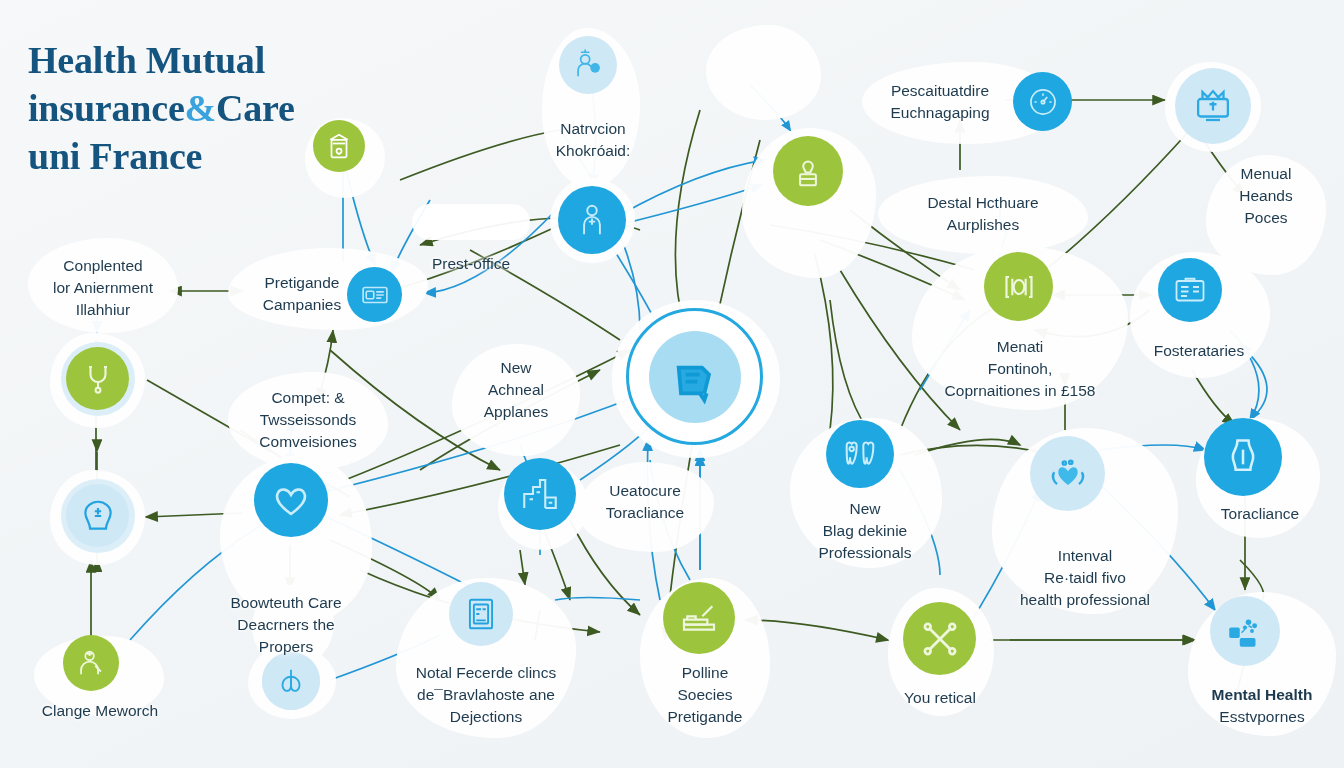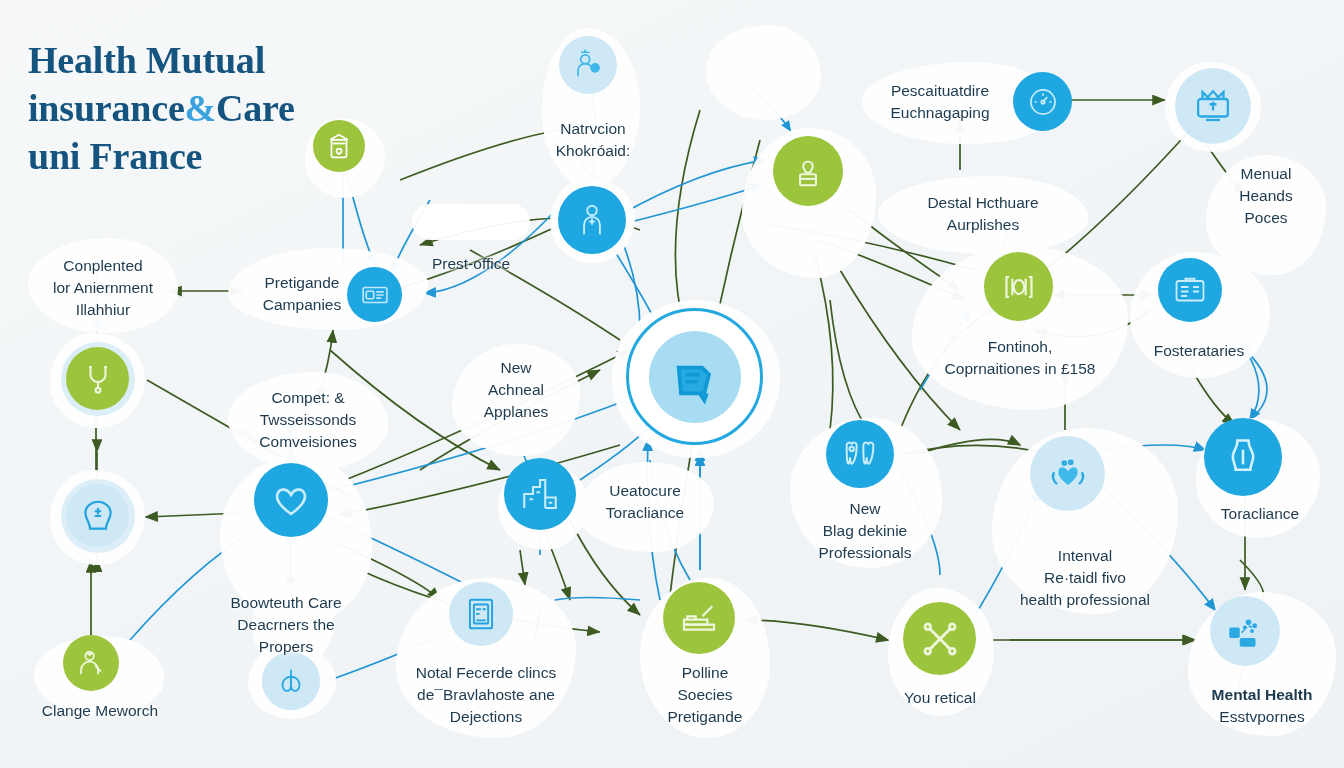--- a/index.html
+++ b/index.html
@@ -335,20 +335,21 @@
     <div class="disc green" style="width:69px;height:69px;">
       <svg class="icon" width="40" height="40" viewBox="0 0 24 24" fill="none" stroke="#eef6dc" stroke-width="1.3">
         <path d="M6 6 L4.5 6 L4.5 18 L6 18"></path>
           <path d="M18 6 L19.5 6 L19.5 18 L18 18"></path>
         <ellipse cx="12" cy="12" rx="3.2" ry="4.2"></ellipse>
         <path d="M8 7 v10 M16 7 v10"></path>
       </svg>
     </div>
   </div>
   <div class="freelabel" style="left:916px; top:336px; width:208px;">
+    <div>Menati</div>
     <div>Fontinoh,</div>
     <div>Coprnaitiones in £158</div>
   </div>
 
   <div class="blob" style="left:1130px; top:252px; width:140px; height:126px;"></div>
   <div class="node" style="left:1158px; top:258px;">
     <div class="disc blue" style="width:64px;height:64px;">
       <svg class="icon" width="36" height="36" viewBox="0 0 24 24" fill="none" stroke="#c9edfb" stroke-width="1.2">
         <rect x="3" y="6" width="18" height="13" rx="1.5"></rect>
           <path d="M9 6 V4.5 h6 V6"></path>

